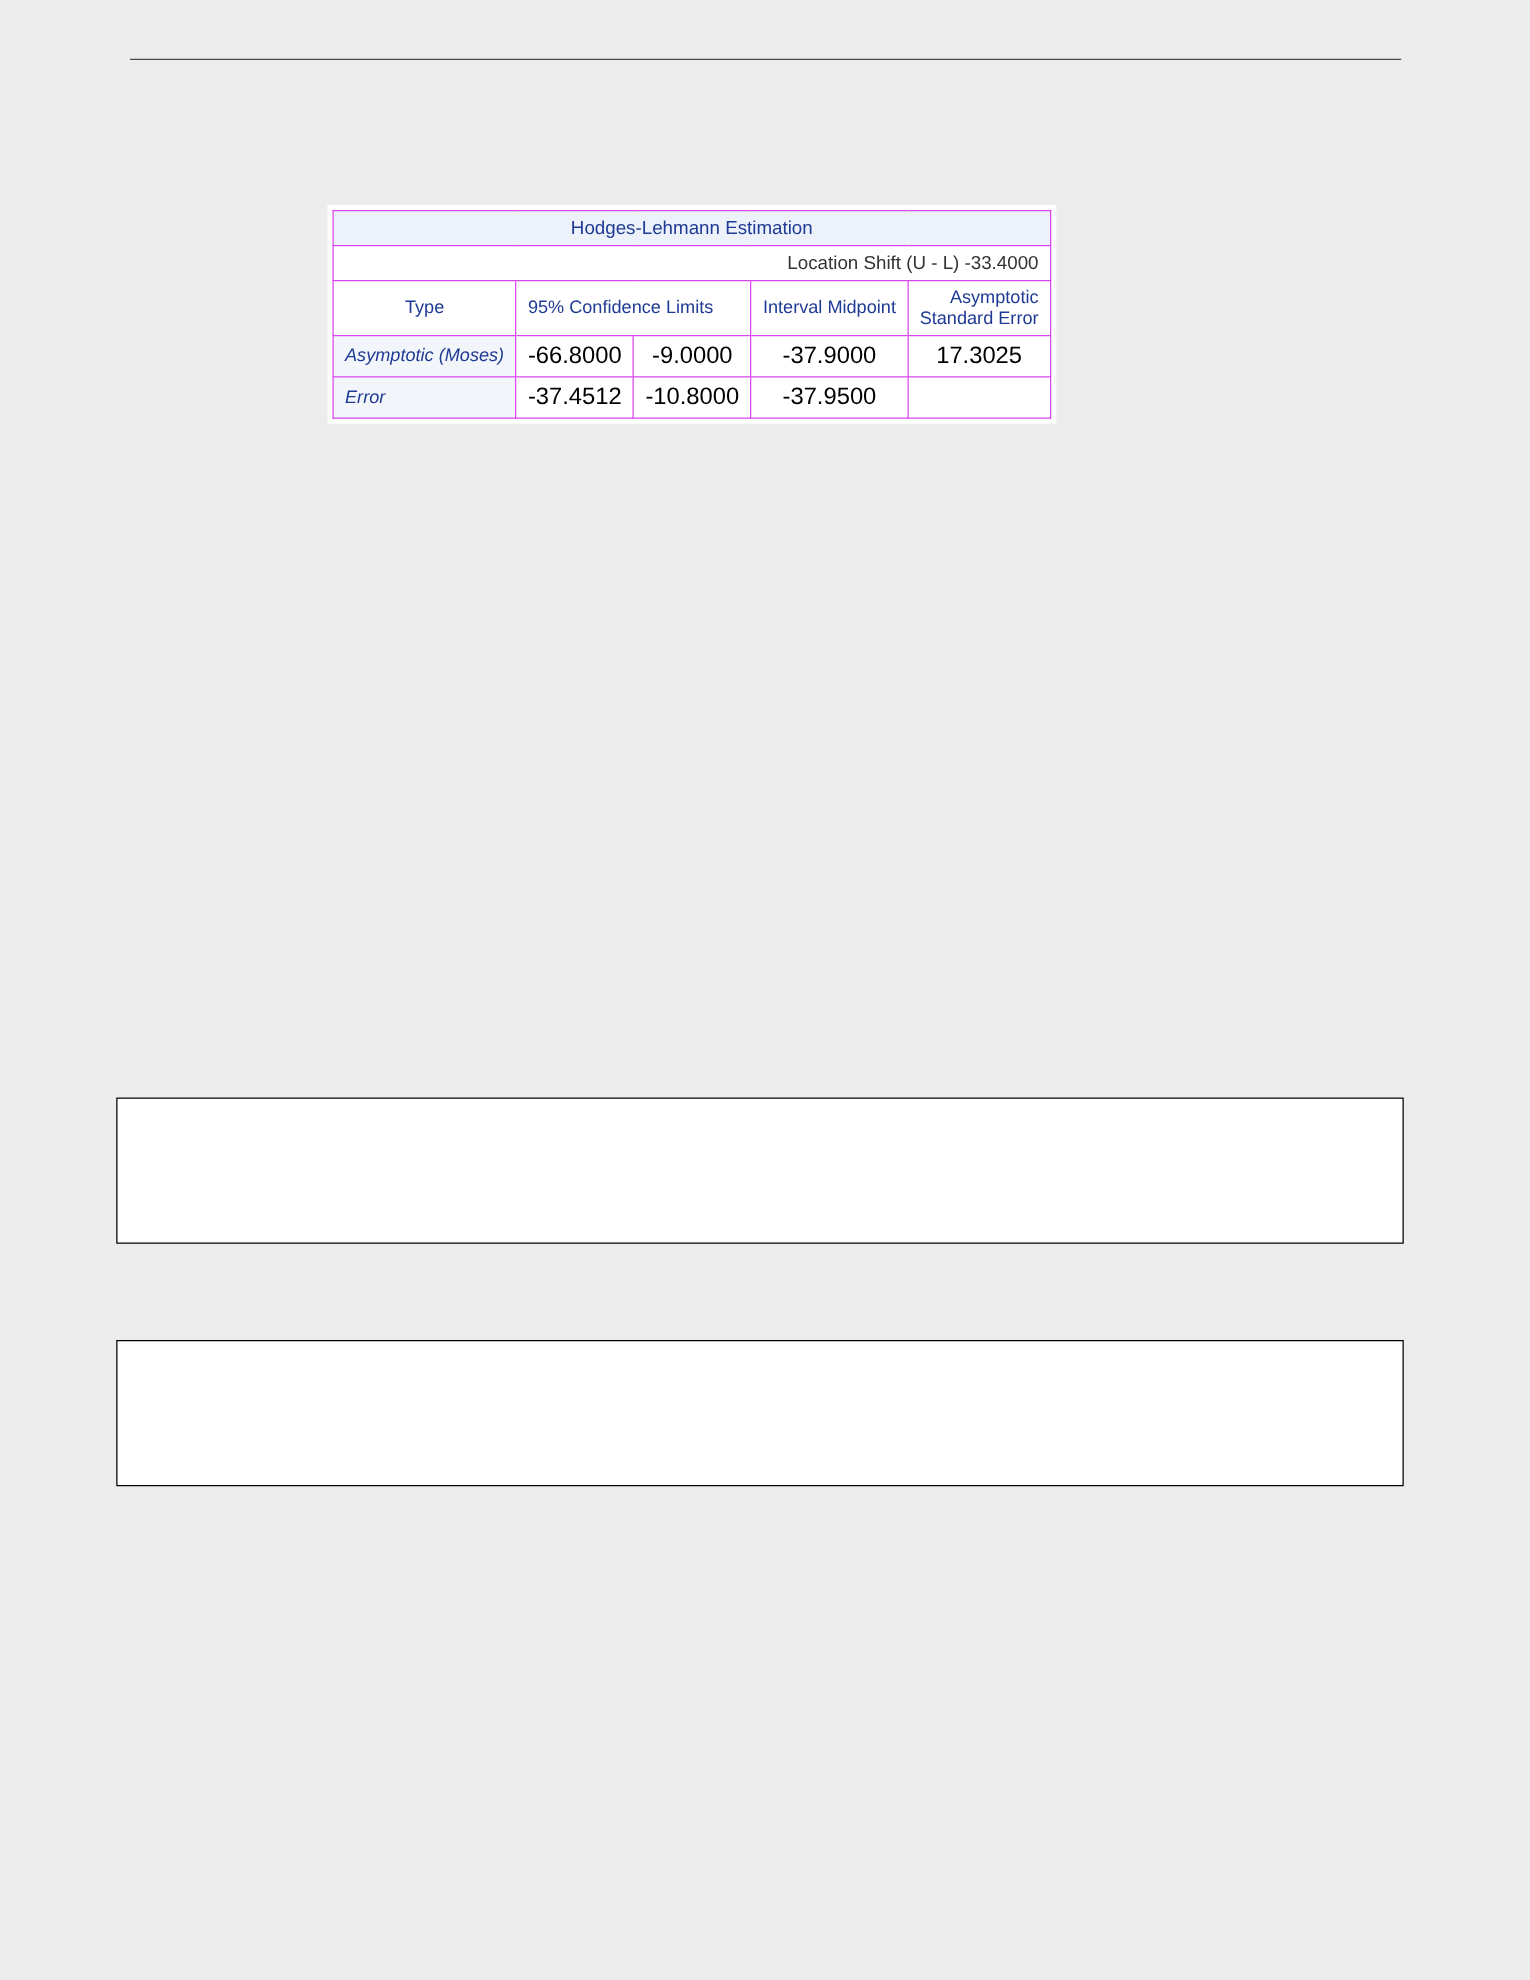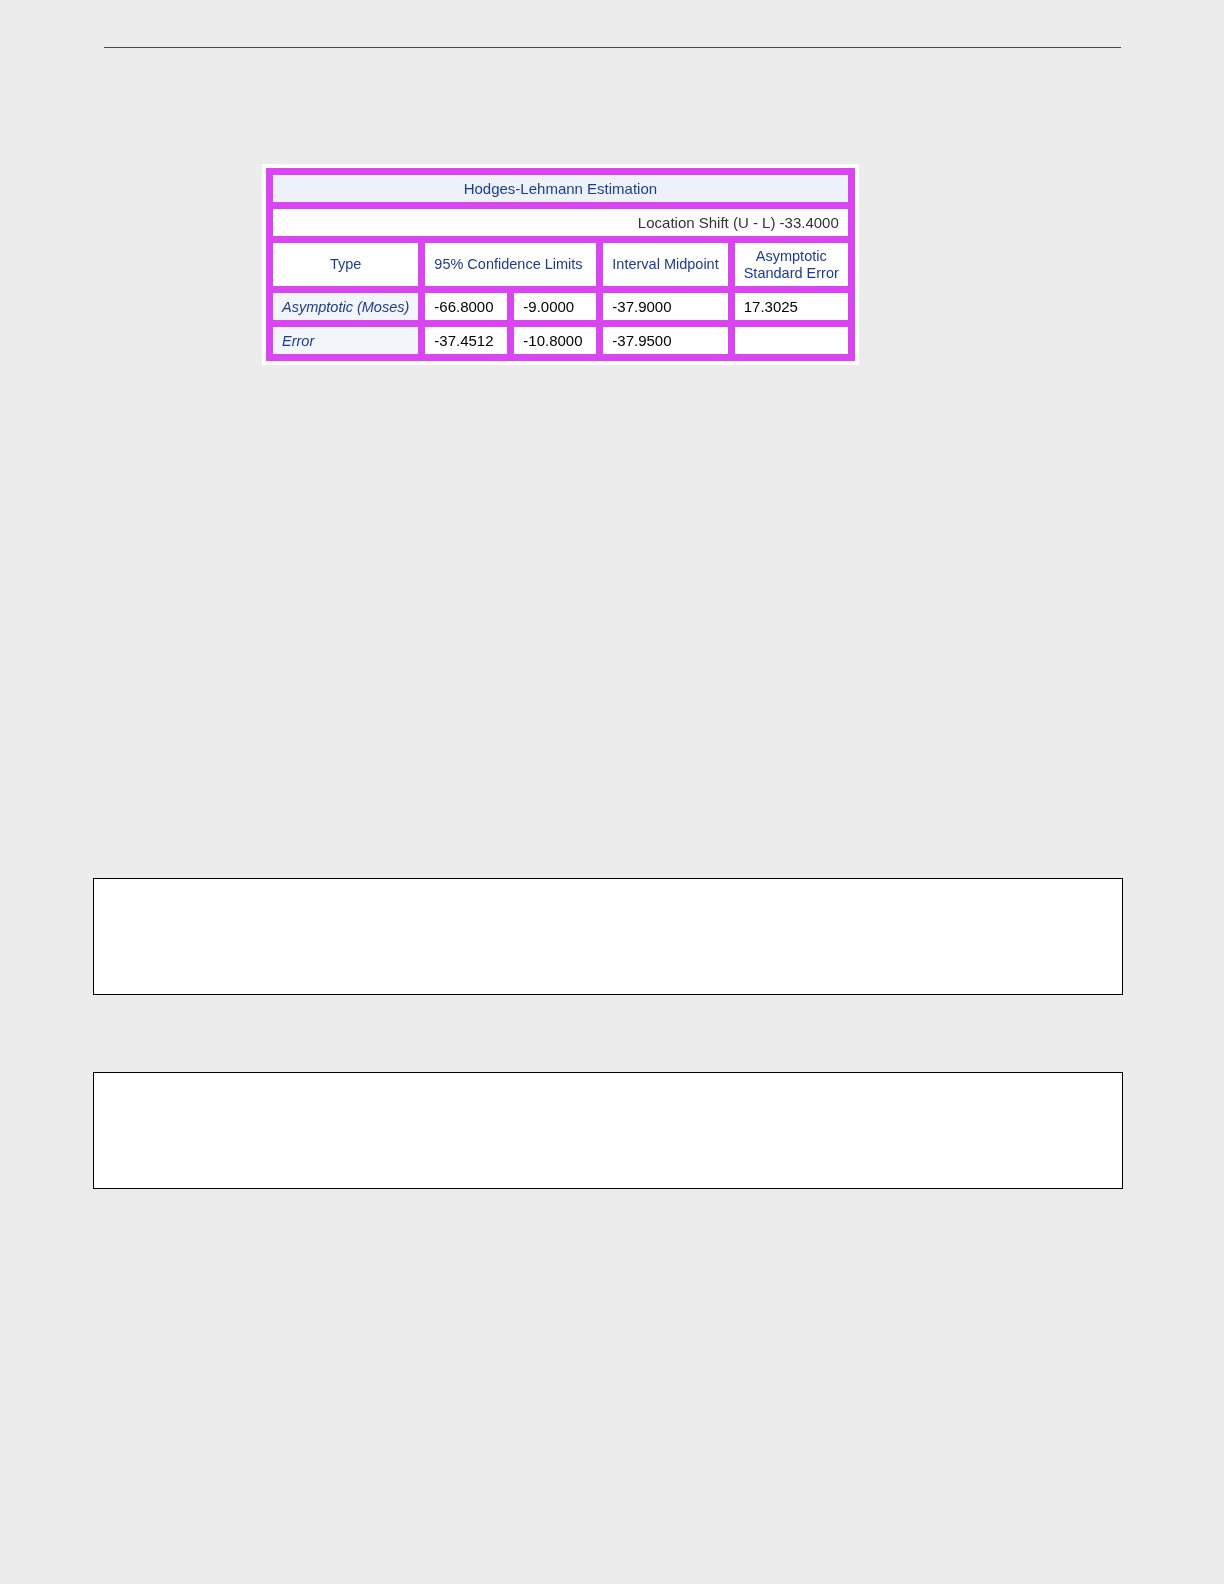--- a/index.html
+++ b/index.html
@@ -34,21 +34,21 @@
     padding: 4px;
     box-sizing: border-box;
   }
   table.sas-table {
     border-collapse: collapse;
     background: #ffffff;
     font-size: 15px;
     color: #000000;
   }
   table.sas-table td, table.sas-table th {
-    border: 7px solid #d946ef;
+    border: 1px solid #d946ef;
     padding: 5px 9px;
     font-weight: normal;
     vertical-align: middle;
     white-space: nowrap;
   }
   .tbl-title {
     background: #edf2fa;
     color: #1f3a93;
     font-weight: bold;
     font-size: 15px;
@@ -64,33 +64,33 @@
   }
   .col-head {
     background: #ffffff;
     color: #1f3a93;
     font-weight: bold;
     font-size: 14.5px;
     vertical-align: bottom;
     line-height: 1.15;
   }
   .col-head.left { text-align: center; }
-  .col-head.right { text-align: center; }
+  .col-head.right { text-align: right; }
   .col-head.center { text-align: left; }
   .row-head {
     background: #f2f5fa;
     color: #1f3a93;
     font-weight: bold;
     text-align: left;
     font-size: 14.5px;
     font-style: italic;
   }
   .num {
-    text-align: left;
-    font-size: 15px;
+    text-align: center;
+    font-size: 19px;
     background: #ffffff;
     min-width: 64px;
   }
   .num.blank { }
 
   
   .empty-box {
     position: absolute;
     left: 93px;
     width: 1030px;

